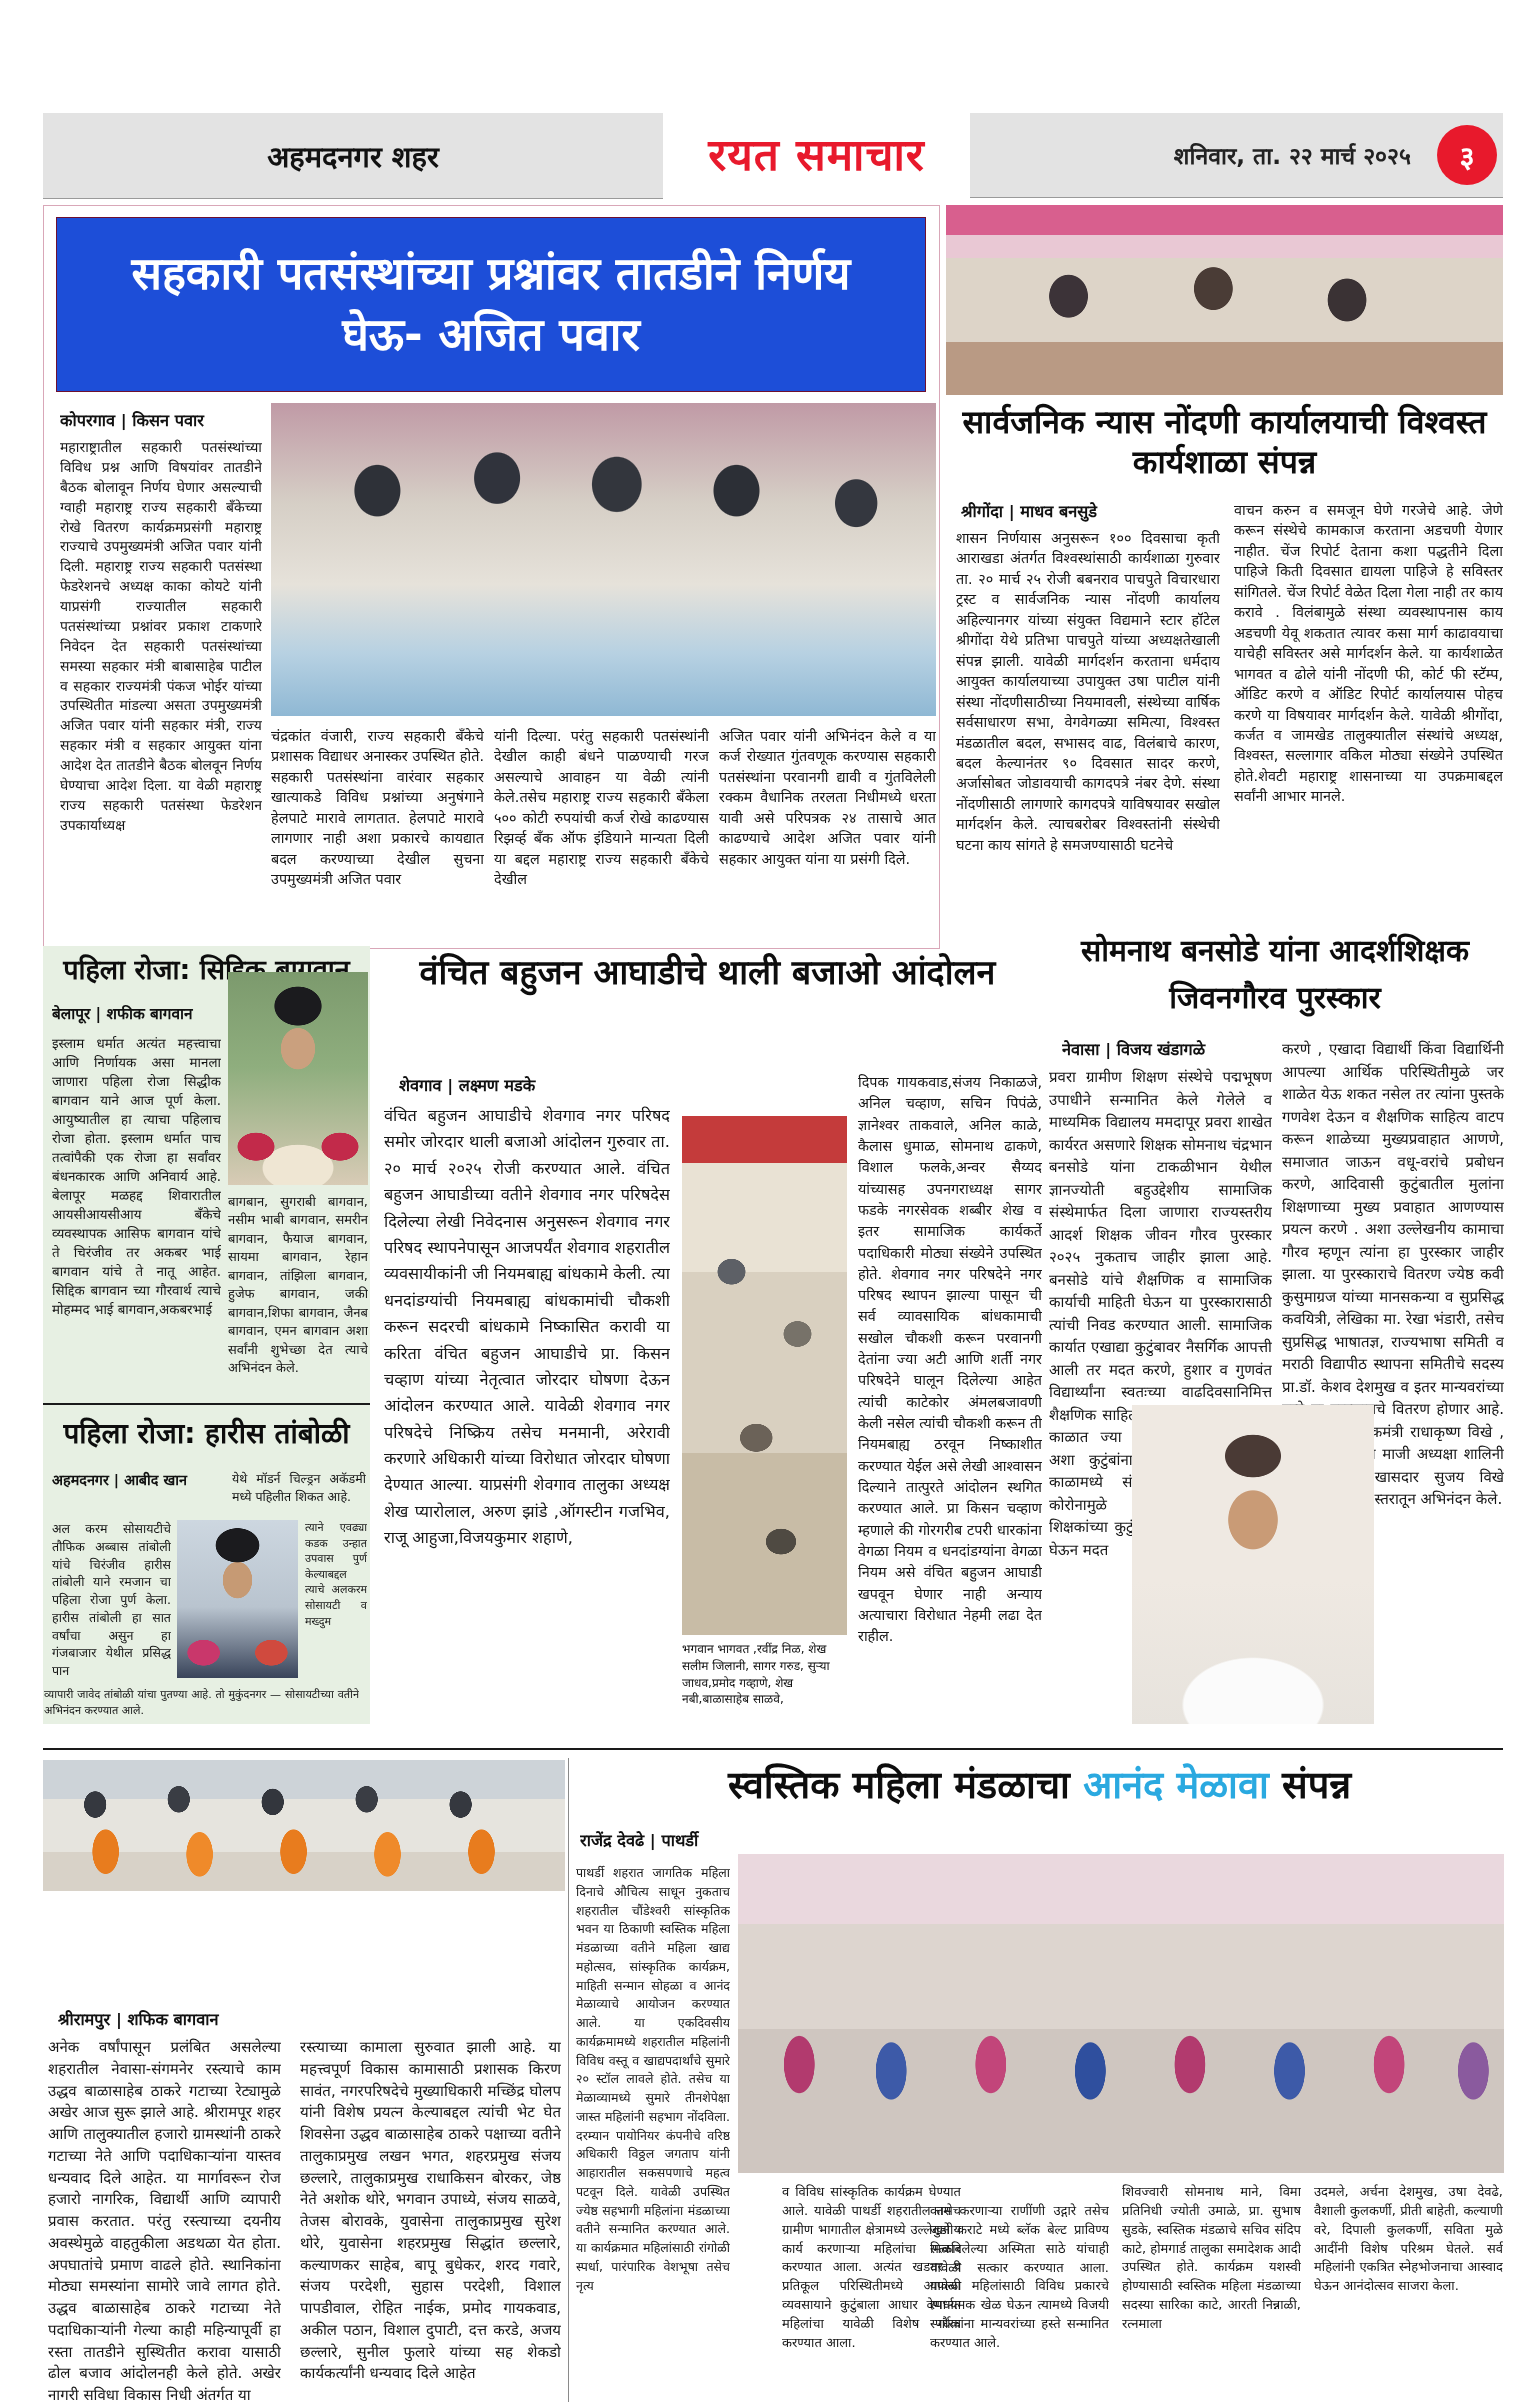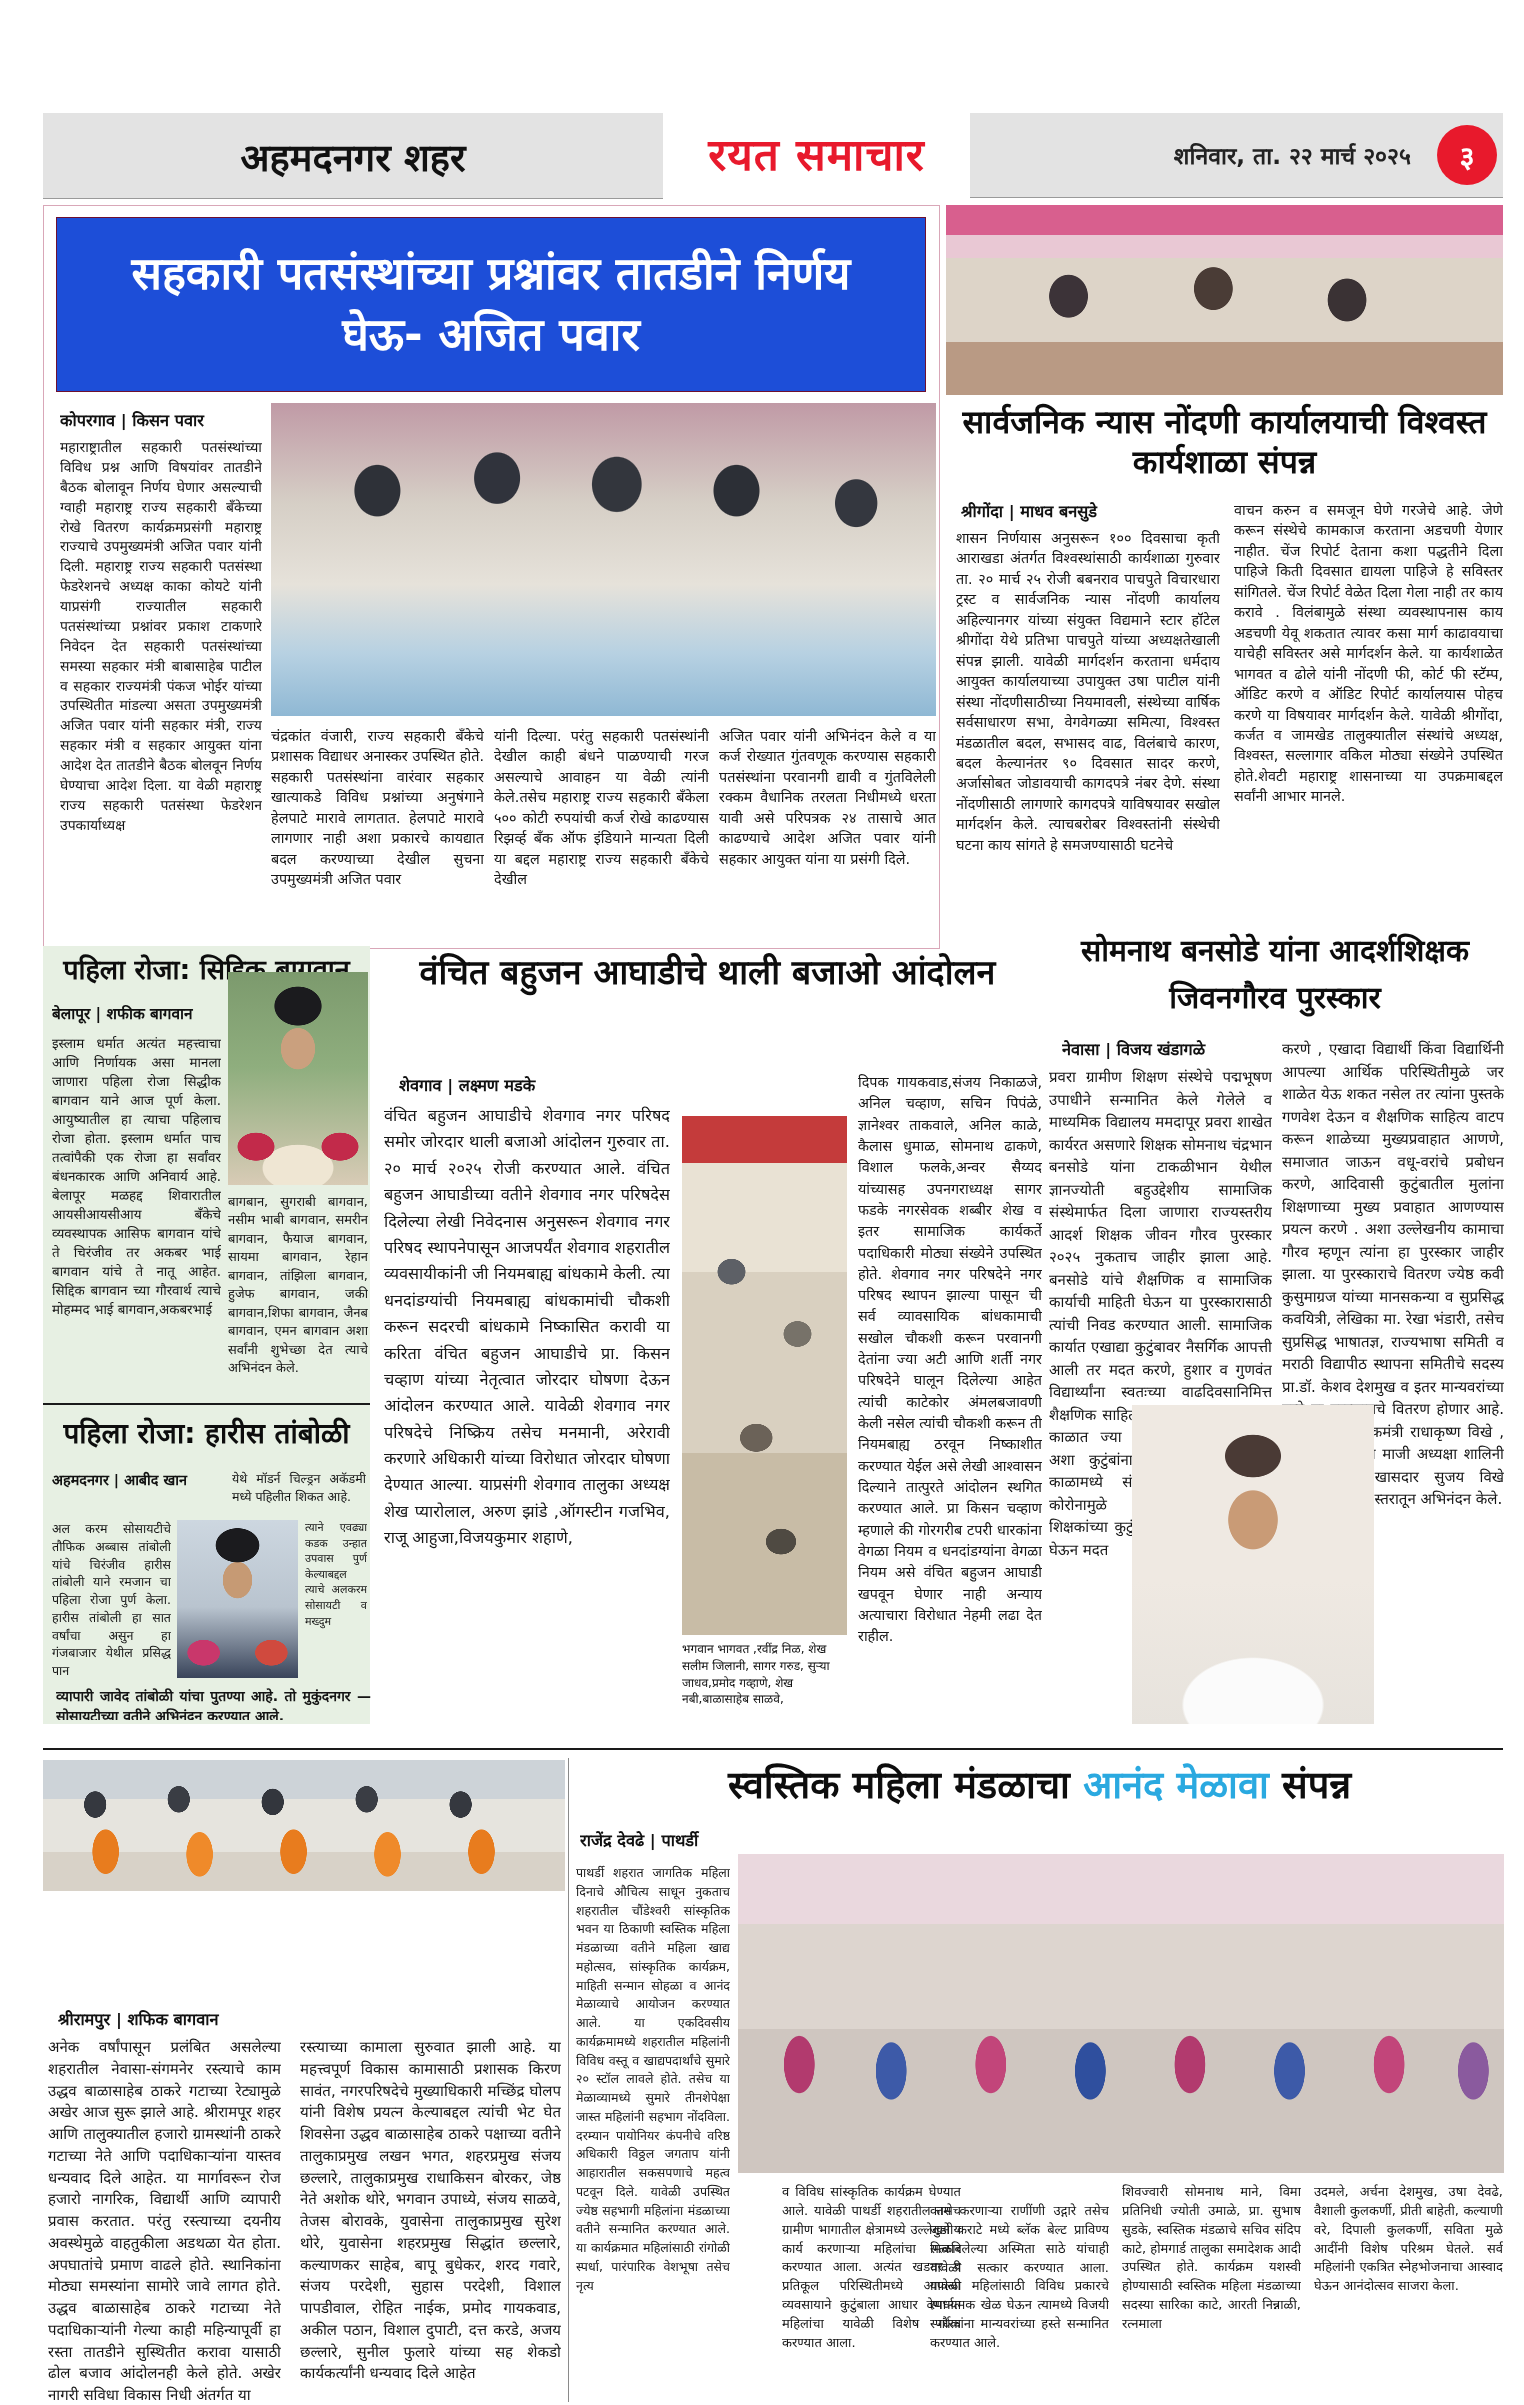--- a/index.html
+++ b/index.html
@@ -1,20 +1,20 @@
 <!DOCTYPE html>
 <html><head>
 <meta charset="utf-8">
 <style>
   html,body{margin:0;padding:0;background:#fff;}
   .page{position:relative;width:1525px;height:2406px;background:#fff;overflow:hidden;
         font-family:"DejaVu Sans",sans-serif;color:#111;}
   .abs{position:absolute;}
   .mastbox{background:#e3e3e3;border-bottom:1px solid #9a9a9a;display:flex;align-items:center;}
-  .mast-label{font-size:38px;font-weight:bold;color:#111;}
+  .mast-label{font-size:29px;font-weight:bold;color:#111;}
   .mast-paper{font-size:44px;font-weight:bold;color:#e8192c;letter-spacing:1px;}
   .mast-date{font-size:23px;font-weight:bold;color:#222;}
   .page-circle{background:#e8192c;color:#fff;border-radius:50%;display:flex;align-items:center;justify-content:center;
                font-size:29px;font-weight:bold;}
   .lead-border{border:1px solid #d9a7b8;}
   .lead-hl{background:#1d4ed8;color:#fff;display:flex;align-items:center;justify-content:center;text-align:center;
            font-size:45px;font-weight:bold;line-height:1.35;padding:5.8px 29px;box-sizing:border-box;border:1px solid #6d1030;}
   .hl{font-weight:bold;color:#0d0d0d;text-align:center;line-height:1.25;}
   .byline{font-weight:bold;font-size:16.3px;color:#111;white-space:nowrap;overflow:hidden;}
   .col{text-align:justify;overflow:hidden;font-size:14.4px;line-height:1.42;color:#151515;}
@@ -121,21 +121,21 @@
   <div class="abs col" style="left:52px;top:1034px;width:169px;height:363px;font-size:13.4px;">इस्लाम धर्मात अत्यंत महत्त्वाचा आणि निर्णायक असा मानला जाणारा पहिला रोजा सिद्धीक बागवान याने आज पूर्ण केला. आयुष्यातील हा त्याचा पहिलाच रोजा होता. इस्लाम धर्मात पाच तत्वांपैकी एक रोजा हा सर्वांवर बंधनकारक आणि अनिवार्य आहे. बेलापूर मळहद्द शिवारातील आयसीआयसीआय बँकेचे व्यवस्थापक आसिफ बागवान यांचे ते चिरंजीव तर अकबर भाई बागवान यांचे ते नातू आहेत. सिद्दिक बागवान च्या गौरवार्थ त्याचे मोहम्मद भाई बागवान,अकबरभाई</div>
   <div class="abs col" style="left:228px;top:1193px;width:140px;height:204px;font-size:13px;">बागबान, सुगराबी बागवान, नसीम भाबी बागवान, समरीन बागवान, फैयाज बागवान, सायमा बागवान, रेहान बागवान, तांझिला बागवान, हुजेफ बागवान, जकी बागवान,शिफा बागवान, जैनब बागवान, एमन बागवान अशा सर्वांनी शुभेच्छा देत त्याचे अभिनंदन केले.</div>
 
   <div class="abs rule-h" style="left:43px;top:1403px;width:327px;height:1.9px;"></div>
   <div class="abs hl" style="left:48px;top:1416px;width:317px;height:46px;font-size:28px;">पहिला रोजा: हारीस तांबोळी</div>
   <div class="abs byline" style="left:52px;top:1470px;width:178px;font-size:14.4px;">अहमदनगर | आबीद खान</div>
   <div class="abs col" style="left:232px;top:1470px;width:134px;height:44px;font-size:12.5px;">येथे मॉडर्न चिल्ड्रन अकॅडमी मध्ये पहिलीत शिकत आहे.</div>
   <div class="abs col" style="left:52px;top:1520px;width:119px;height:165px;font-size:12.5px;">अल करम सोसायटीचे तौफिक अब्बास तांबोली यांचे चिरंजीव हारीस तांबोली याने रमजान चा पहिला रोजा पुर्ण केला. हारीस तांबोली हा सात वर्षांचा असुन हा गंजबाजार येथील प्रसिद्ध पान</div>
   <div class="abs photo ph-haris" style="left:177px;top:1520px;width:121px;height:158px;"></div>
   <div class="abs col" style="left:305px;top:1520px;width:62px;height:158px;font-size:11px;">त्याने एवढ्या कडक उन्हात उपवास पुर्ण केल्याबद्दल त्याचे अलकरम सोसायटी व मख्दुम</div>
-  <div class="abs col" style="left:56px;top:1687px;width:315px;height:33px;font-size:14px;font-weight:bold;">व्यापारी जावेद तांबोळी यांचा पुतण्या आहे. तो मुकुंदनगर — सोसायटीच्या वतीने अभिनंदन करण्यात आले.</div>
+  <div class="abs col" style="left:44px;top:1687px;width:315px;height:33px;font-size:11px;">व्यापारी जावेद तांबोळी यांचा पुतण्या आहे. तो मुकुंदनगर — सोसायटीच्या वतीने अभिनंदन करण्यात आले.</div>
 
   <div class="abs hl" style="left:375px;top:949px;width:665px;height:119px;font-size:34px;line-height:1.4;">वंचित बहुजन आघाडीचे थाली बजाओ आंदोलन</div>
   <div class="abs byline" style="left:399px;top:1074px;width:259px;">शेवगाव | लक्ष्मण मडके</div>
   <div class="abs col" style="left:384px;top:1103px;width:286px;height:621px;font-size:16.3px;line-height:1.62;">वंचित बहुजन आघाडीचे शेवगाव नगर परिषद समोर जोरदार थाली बजाओ आंदोलन गुरुवार ता. २० मार्च २०२५ रोजी करण्यात आले. वंचित बहुजन आघाडीच्या वतीने शेवगाव नगर परिषदेस दिलेल्या लेखी निवेदनास अनुसरून शेवगाव नगर परिषद स्थापनेपासून आजपर्यंत शेवगाव शहरातील व्यवसायीकांनी जी नियमबाह्य बांधकामे केली. त्या धनदांडग्यांची नियमबाह्य बांधकामांची चौकशी करून सदरची बांधकामे निष्कासित करावी या करिता वंचित बहुजन आघाडीचे प्रा. किसन चव्हाण यांच्या नेतृत्वात जोरदार घोषणा देऊन आंदोलन करण्यात आले. यावेळी शेवगाव नगर परिषदेचे निष्क्रिय तसेच मनमानी, अरेरावी करणारे अधिकारी यांच्या विरोधात जोरदार घोषणा देण्यात आल्या. याप्रसंगी शेवगाव तालुका अध्यक्ष शेख प्यारोलाल, अरुण झांडे ,ऑगस्टीन गजभिव, राजू आहुजा,विजयकुमार शहाणे,</div>
   <div class="abs photo ph-vanchit" style="left:682px;top:1116px;width:165px;height:519px;"></div>
   <div class="abs caption" style="left:682px;top:1641px;width:165px;height:83px;">भगवान भागवत ,रवींद्र निळ, शेख सलीम जिलानी, सागर गरुड, सुऱ्या जाधव,प्रमोद गव्हाणे, शेख नबी,बाळासाहेब साळवे,</div>
   <div class="abs col" style="left:858px;top:1072px;width:184px;height:651px;font-size:14.4px;line-height:1.48;">दिपक गायकवाड,संजय निकाळजे, अनिल चव्हाण, सचिन पिपंळे, ज्ञानेश्वर ताकवाले, अनिल काळे, कैलास धुमाळ, सोमनाथ ढाकणे, विशाल फलके,अन्वर सैय्यद यांच्यासह उपनगराध्यक्ष सागर फडके नगरसेवक शब्बीर शेख व इतर सामाजिक कार्यकर्ते पदाधिकारी मोठ्या संख्येने उपस्थित होते. शेवगाव नगर परिषदेने नगर परिषद स्थापन झाल्या पासून ची सर्व व्यावसायिक बांधकामाची सखोल चौकशी करून परवानगी देतांना ज्या अटी आणि शर्ती नगर परिषदेने घालून दिलेल्या आहेत त्यांची काटेकोर अंमलबजावणी केली नसेल त्यांची चौकशी करून ती नियमबाह्य ठरवून निष्काशीत करण्यात येईल असे लेखी आश्वासन दिल्याने तात्पुरते आंदोलन स्थगित करण्यात आले. प्रा किसन चव्हाण म्हणाले की गोरगरीब टपरी धारकांना वेगळा नियम व धनदांडग्यांना वेगळा नियम असे वंचित बहुजन आघाडी खपवून घेणार नाही अन्याय अत्याचारा विरोधात नेहमी लढा देत राहील.</div>
 
   <div class="abs hl" style="left:1047px;top:928px;width:456px;height:102px;font-size:30px;line-height:1.55;">सोमनाथ बनसोडे यांना आदर्शशिक्षक जिवनगौरव पुरस्कार</div>
   <div class="abs byline" style="left:1062px;top:1038px;width:240px;">नेवासा | विजय खंडागळे</div>

